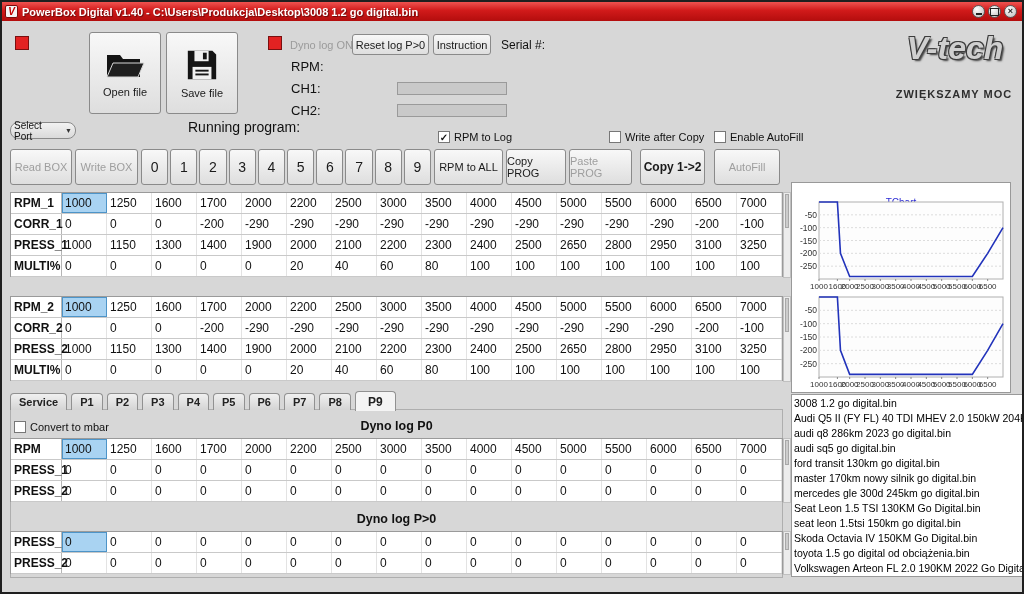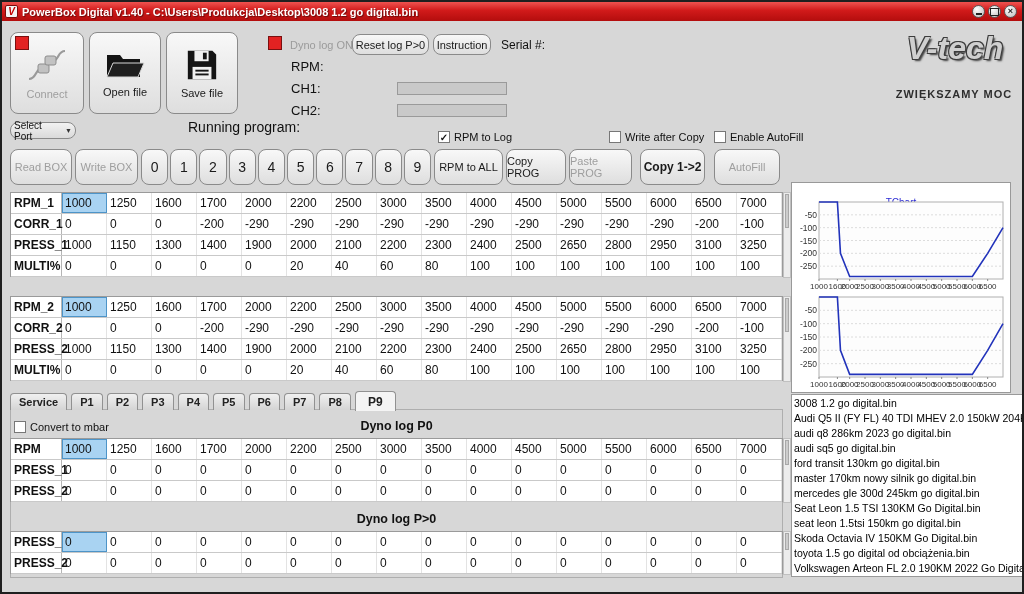--- a/index.html
+++ b/index.html
@@ -21,21 +21,21 @@
   .winbtns { margin-left:auto; display:flex; gap:3px; padding-right:2px; }
   .winbtn { width:13px; height:13px; border-radius:50%;
     background:radial-gradient(circle at 35% 30%, #ffffff, #b9b9b9);
     border:1px solid #5a5a5a; font-size:9px; line-height:11px; text-align:center;
     color:#222; font-weight:bold; }
   .winbtn.min::after { content:""; display:block; width:6px; height:2px; background:#222; margin:7px auto 0; }
   .winbtn.max::after { content:""; display:block; width:7px; height:6px; border:1px solid #222; margin:2px auto 0; }
   
   .btn { position:absolute; display:flex; align-items:center; justify-content:center;
     background:linear-gradient(#f8f8f8,#dedede); border:1px solid #8a8a8a;
-    border-radius:8px; font-size:11px; color:#1a1a1a; cursor:default; }
+    border-radius:3px; font-size:11px; color:#1a1a1a; cursor:default; }
   .btn.disabled { color:#9e9e9e; }
   .bigbtn { flex-direction:column; gap:5px; }
   #btn-connect { left:8px;  top:30px; width:74px; height:82px; }
   #btn-open    { left:87px; top:30px; width:72px; height:82px; }
   #btn-save    { left:164px;top:30px; width:72px; height:82px; }
   .led { position:absolute; width:14px; height:14px; background:#e32222;
     border:1px solid #7a1010; z-index:4; }
   #led1 { left:13px;  top:34px; }
   #led2 { left:266px; top:34px; }
   .lbl { position:absolute; font-size:12px; color:#111; white-space:nowrap; }
@@ -129,29 +129,20 @@
       <span>V</span>
     </div>
     <div class="title-text">PowerBox Digital v1.40 - C:\Users\Produkcja\Desktop\3008 1.2 go digital.bin</div>
     <div class="winbtns">
       <div class="winbtn min"></div>
       <div class="winbtn max"></div>
       <div class="winbtn">×</div>
     </div>
   </div>
 
-  <div class="btn bigbtn disabled" id="btn-connect">
-    <svg class="icon" width="42" height="36" viewBox="0 0 42 36">
-      <path d="M3 32 C10 32 9 24 14 22" stroke="#9a9a9a" stroke-width="2.2" fill="none"></path>
-      <path d="M39 4 C32 4 33 12 28 14" stroke="#9a9a9a" stroke-width="2.2" fill="none"></path>
-      <rect x="12" y="17" width="11" height="9" rx="2" fill="#c2c2c2" stroke="#8d8d8d"></rect>
-      <rect x="19" y="9" width="11" height="9" rx="2" fill="#c2c2c2" stroke="#8d8d8d"></rect>
-    </svg>
-    <span>Connect</span>
-  </div>
   <div class="led" id="led1"></div>
 
   <div class="btn bigbtn" id="btn-save">
     <svg class="icon" width="36" height="34" viewBox="0 0 36 36">
       <path d="M3 3 h26 l4 4 v26 h-30 z" fill="#141414"></path>
       <rect x="10" y="3" width="15" height="11" fill="#efefef"></rect>
       <rect x="19" y="5" width="4" height="7" fill="#141414"></rect>
       <rect x="8" y="20" width="20" height="13" fill="#efefef"></rect>
       <rect x="11" y="23" width="14" height="2" fill="#141414"></rect>
       <rect x="11" y="27" width="14" height="2" fill="#141414"></rect>

